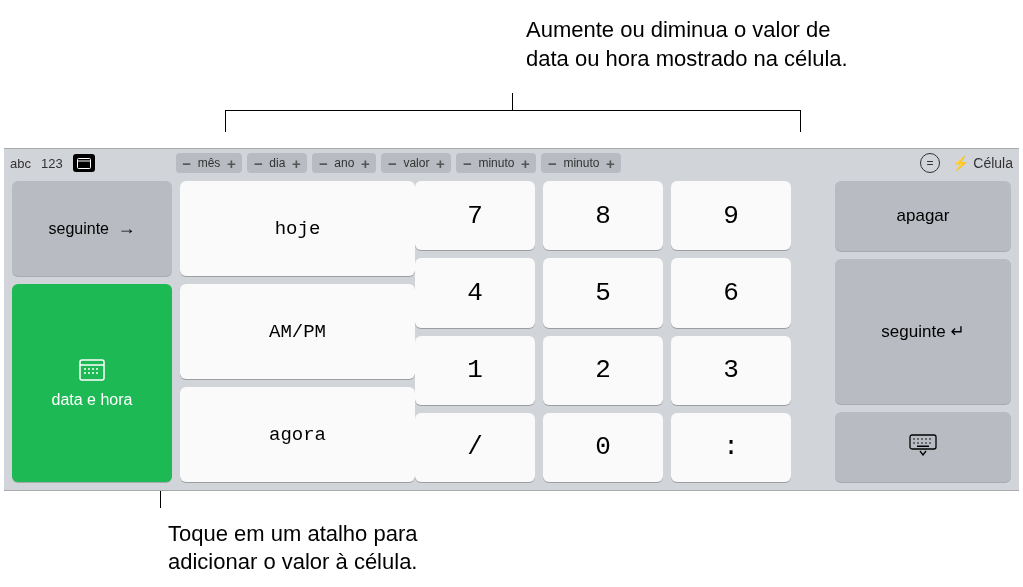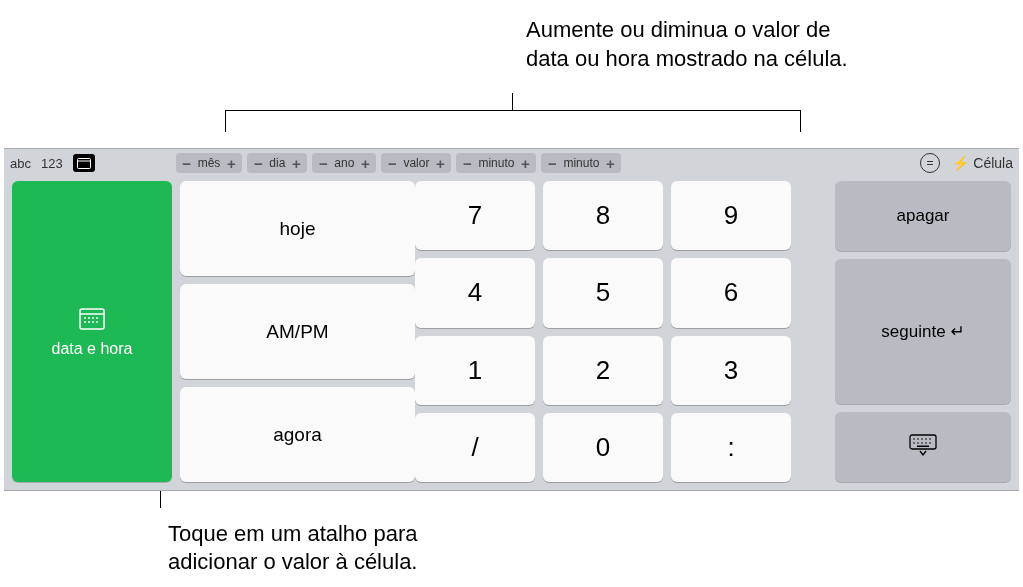--- a/index.html
+++ b/index.html
@@ -155,20 +155,21 @@
     }
     .left-key.active {
       background: #1db954;
       color: #fff;
     }
     .left-key.tall { flex: 2.1; }
     .left-key .key-icon-svg { margin-bottom: 6px; }
     .center-area {
       flex: 1;
       display: flex;
+      font-family: Liberation Mono, monospace;
     }
     .shortcut-col {
       width: 235px;
       display: flex;
       flex-direction: column;
       gap: 8px;
     }
     .key {
       flex: 1;
       border-radius: 6px;
@@ -283,20 +284,23 @@
       </div>
     </div>
     <div class="right-controls">
       <span class="equals-icon">=</span>
       <span>⚡ <span>Célula</span></span>
     </div>
   </div>
 
   <div class="key-grid">
     <div class="left-col">
+      <div class="left-key">
+        <span><span>seguinte</span> <span class="arrow">→</span></span>
+      </div>
       <div class="left-key active tall">
         <span class="key-icon-svg">
           <svg width="26" height="24" viewBox="0 0 26 24" fill="none">
               <rect x="1" y="3" width="24" height="20" rx="2" stroke="#fff" stroke-width="1.5"></rect>
               <line x1="1" y1="8" x2="25" y2="8" stroke="#fff" stroke-width="1.5"></line>
               <circle cx="6" cy="12" r="1" fill="#fff"></circle>
               <circle cx="10" cy="12" r="1" fill="#fff"></circle>
               <circle cx="14" cy="12" r="1" fill="#fff"></circle>
               <circle cx="18" cy="12" r="1" fill="#fff"></circle>
               <circle cx="6" cy="16" r="1" fill="#fff"></circle>

